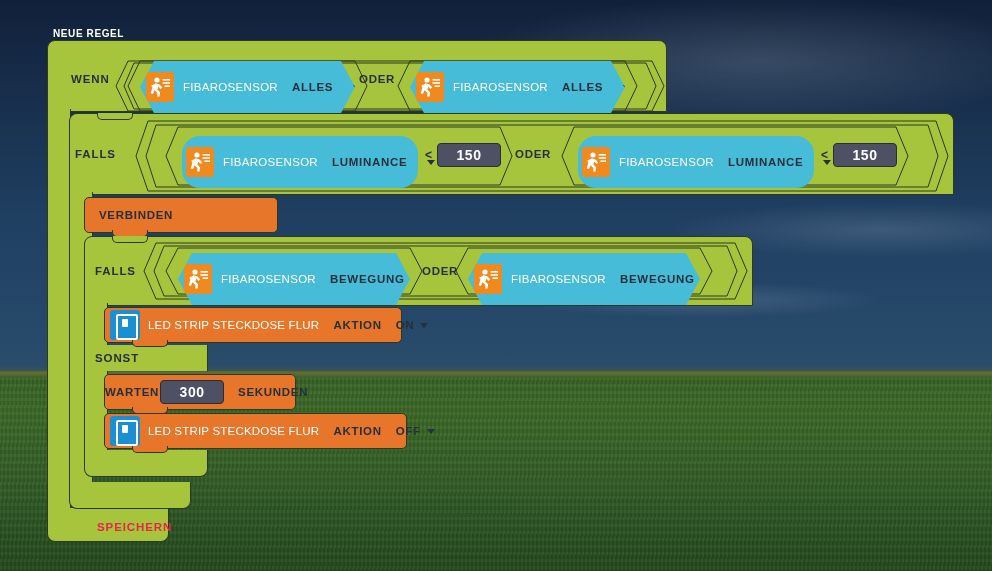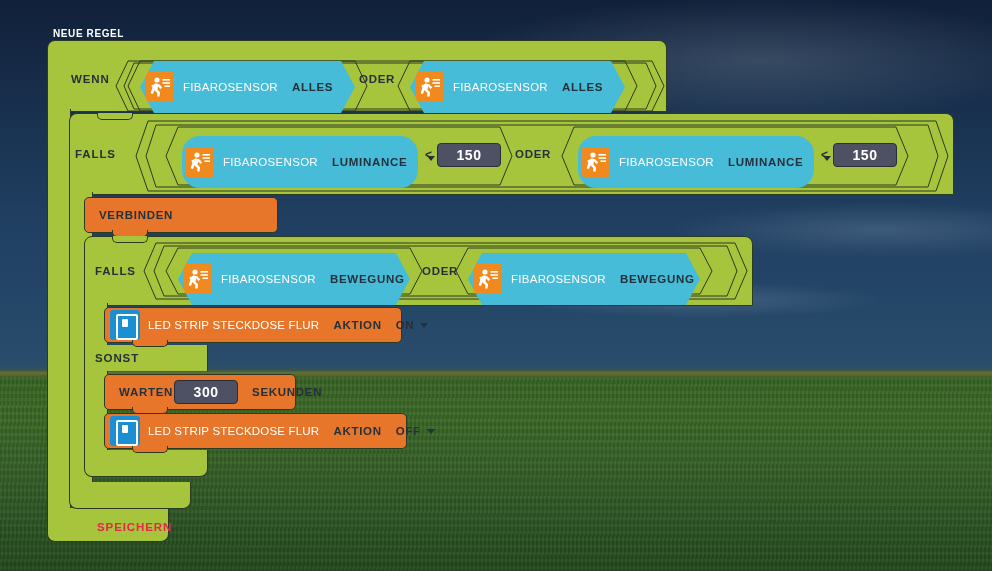--- a/index.html
+++ b/index.html
@@ -72,21 +72,21 @@
   .chip .dev-icon{
     width:28px;height:30px;flex:0 0 28px;margin-left:6px;
     background:#f08a1e;border-radius:2px;position:relative;
   }
   .chip.pill .dev-icon{margin-left:4px;}
   .chip .dev-label{
     margin-left:9px;color:#fdfdfd;font-size:11.5px;letter-spacing:.3px;white-space:nowrap;
   }
   .chip .dd{
     margin-left:14px;margin-right:16px;color:#24303a;font-size:11.5px;
-    font-weight:bold;letter-spacing:.7px;white-space:nowrap;display:flex;gap:20px;
+    font-weight:bold;letter-spacing:.7px;white-space:nowrap;display:flex;align-items:center;gap:20px;
   }
   .chip .caret{
     width:0;height:0;border-left:4.5px solid transparent;border-right:4.5px solid transparent;
     border-top:5.5px solid #24303a;display:inline-block;
   }
 
   
   .runner{position:absolute;inset:0;}
   .numfield{
     position:absolute;height:22px;min-width:40px;padding:0 11px;
@@ -120,21 +120,21 @@
   .ob .led-icon .inner{
     position:absolute;left:6px;top:4px;width:18px;height:22px;
     border:2px solid #ffffff;border-radius:2px;
   }
   .ob .led-icon .dot{
     position:absolute;left:12px;top:9px;width:6px;height:8px;background:#ffffff;border-radius:1px;
   }
   .ob .ob-label{margin-left:8px;color:#ffffff;font-size:11.5px;letter-spacing:.2px;white-space:nowrap;}
   .ob .ob-kw{margin-left:14px;color:#24303a;font-size:11.5px;font-weight:bold;letter-spacing:.7px;}
   .ob .ob-dd{margin-left:14px;margin-right:16px;color:#24303a;font-size:11.5px;font-weight:bold;letter-spacing:.7px;display:flex;align-items:center;gap:6px;text-align:center;}
-  .ob .ob-txt{margin-left:14px;color:#24303a;font-size:11.5px;font-weight:bold;letter-spacing:.7px;}
+  .ob .ob-txt{color:#24303a;font-size:11.5px;font-weight:bold;letter-spacing:.7px;}
   .ob .numfield{position:static;margin-left:1px;}
   .ob .caret{
     width:0;height:0;border-left:4.5px solid transparent;border-right:4.5px solid transparent;
     border-top:5.5px solid #24303a;display:inline-block;
   }
   .ob.verbinden{background:#e8762a;}
   .ob.verbinden .ob-txt{margin-left:14px;}
 
   
   .notch{

